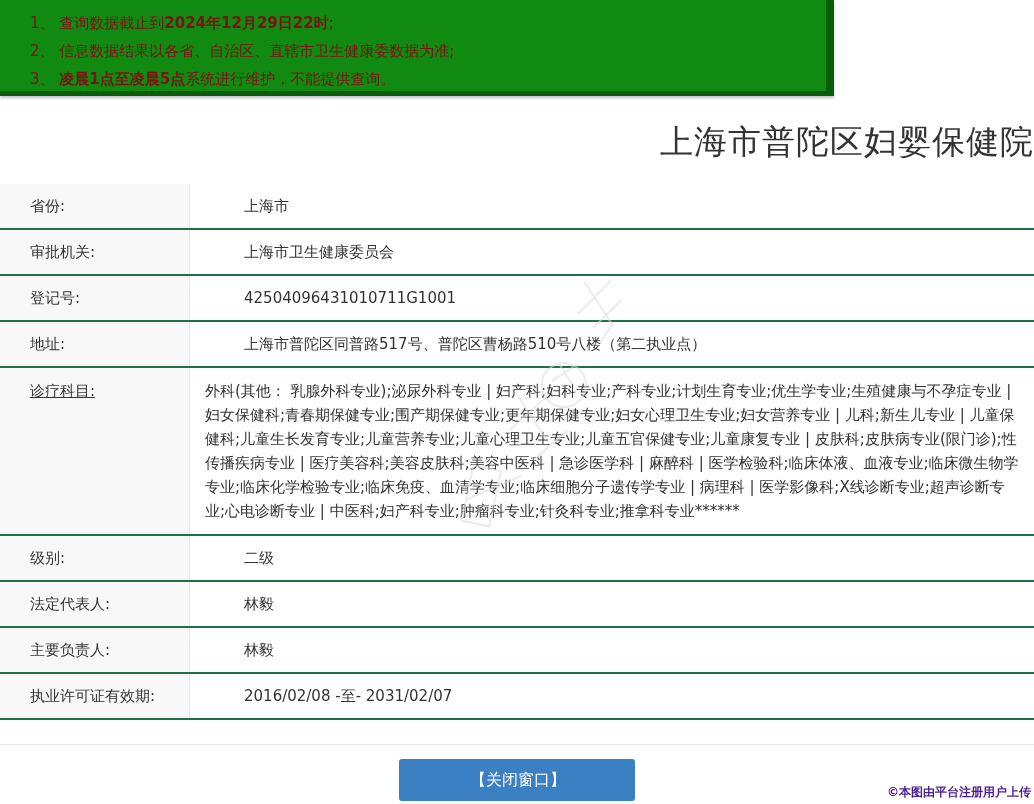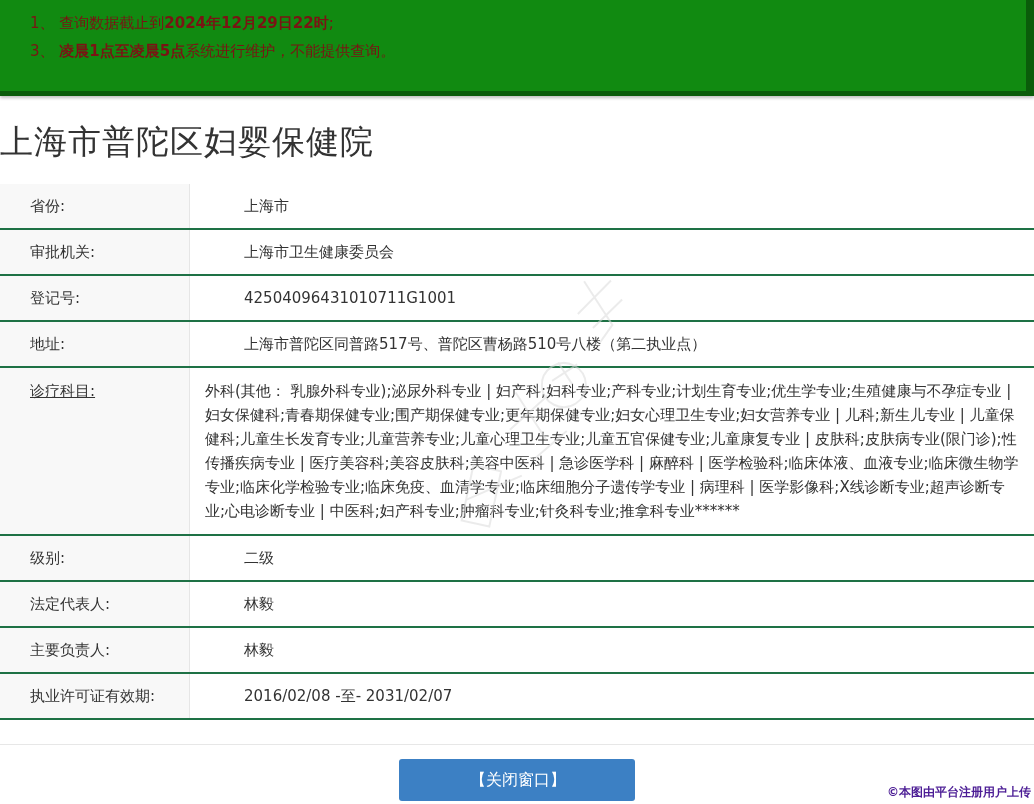--- a/index.html
+++ b/index.html
@@ -7,38 +7,38 @@
     position:relative;
     width:1034px;height:804px;
     overflow:hidden;
     background:#fff;
     font-family:"DejaVu Sans","Liberation Sans",sans-serif;
     color:#333;
   }
   
   .banner{
     box-sizing:border-box;
-    width:1034px;height:96px;
+    width:834px;height:96px;
     background:var(--banner_green,#118a11);
     border-right:8px solid var(--banner_border,#0a5c0a);
     border-bottom:5px solid var(--banner_border,#0a5c0a);
     box-shadow:0 2px 3px rgba(0,0,0,.25);
     padding:9px 0 0 30px;
   }
   .notice-line{
     font-size:15px;
     line-height:28px;
     color:var(--notice_red,#7a1414);
     white-space:nowrap;
   }
   .notice-line b{font-weight:700;}
   
   .title{
     margin:26px 0 0 0;
-    text-align:left;
+    text-align:right;
     font-size:33px;
     font-weight:400;
     letter-spacing:1px;
     line-height:40px;
     color:#333;
   }
   
   .detail-table{margin-top:22px;}
   .row{
     display:flex;
@@ -102,20 +102,21 @@
     opacity:.55;
   }
 </style>
 </head>
 <body>
 
 <div class="page">
 
   <div class="banner">
     <div class="notice-line"><span>1、 查询数据截止到</span><b>2024年12月29日22时</b><span>;</span></div>
+    <div class="notice-line"><span>2、 信息数据结果以各省、自治区、直辖市卫生健康委数据为准;</span><b></b><span></span></div>
     <div class="notice-line"><span>3、 </span><b>凌晨1点至凌晨5点</b><span>系统进行维护，不能提供查询。</span></div>
   </div>
 
   <h1 class="title">上海市普陀区妇婴保健院</h1>
 
   <div class="detail-table">
     <div class="row normal">
       <div class="label">省份:</div>
       <div class="value">上海市</div>
     </div>

